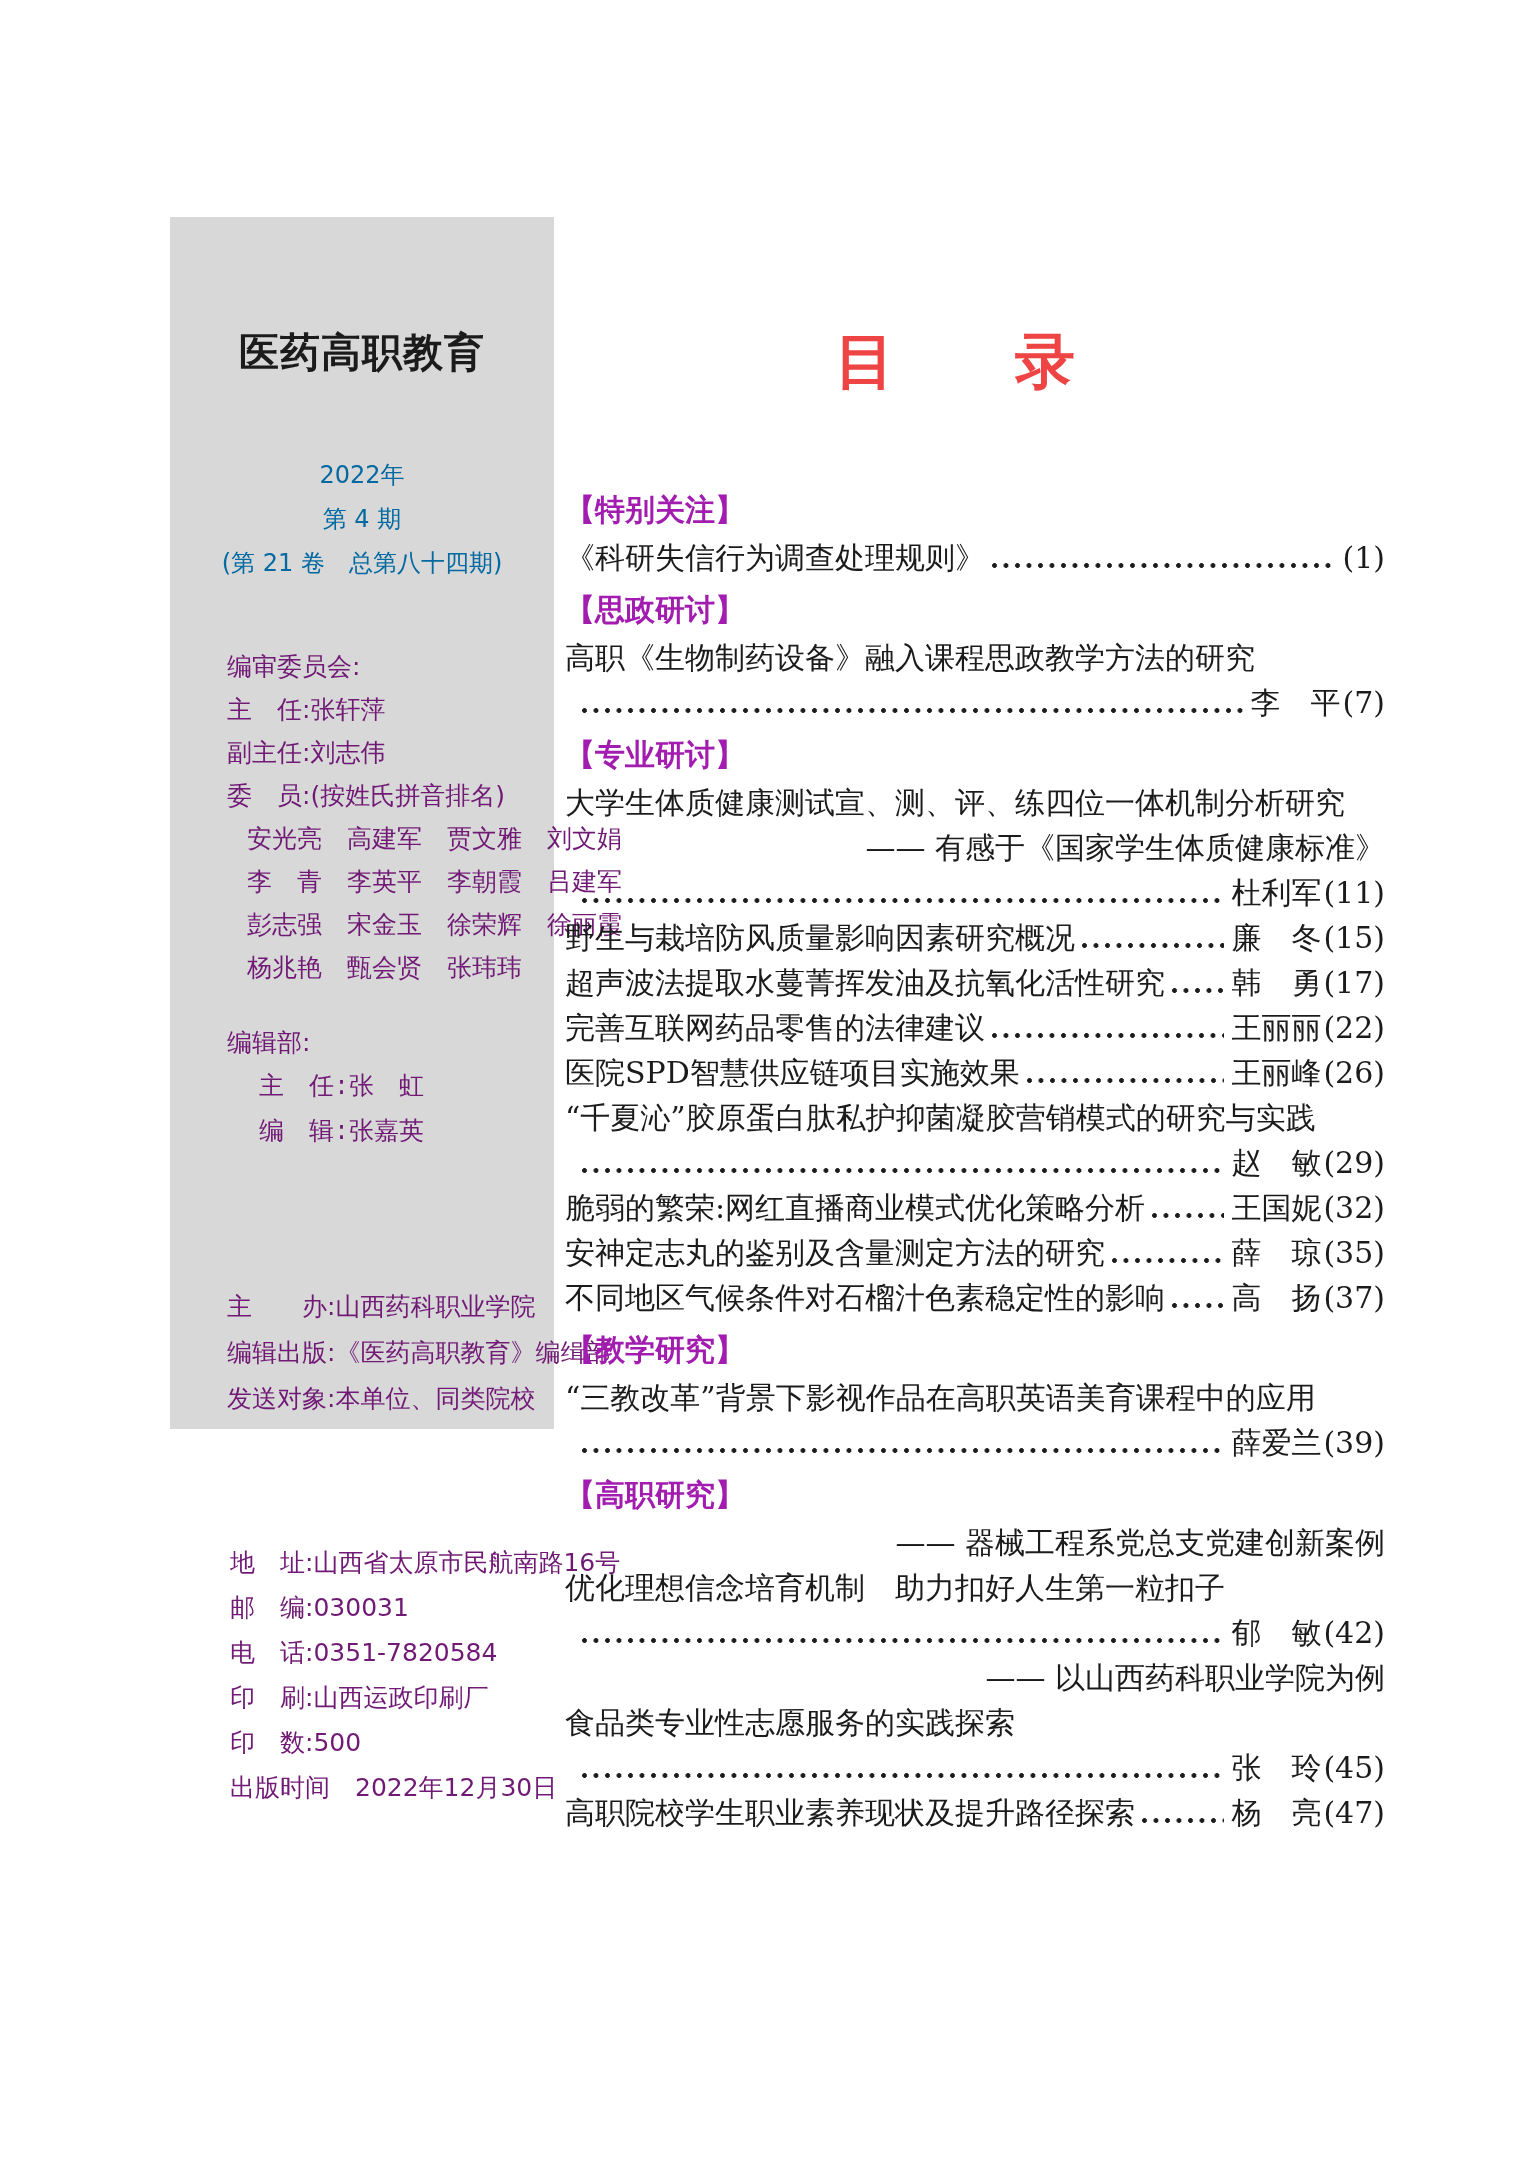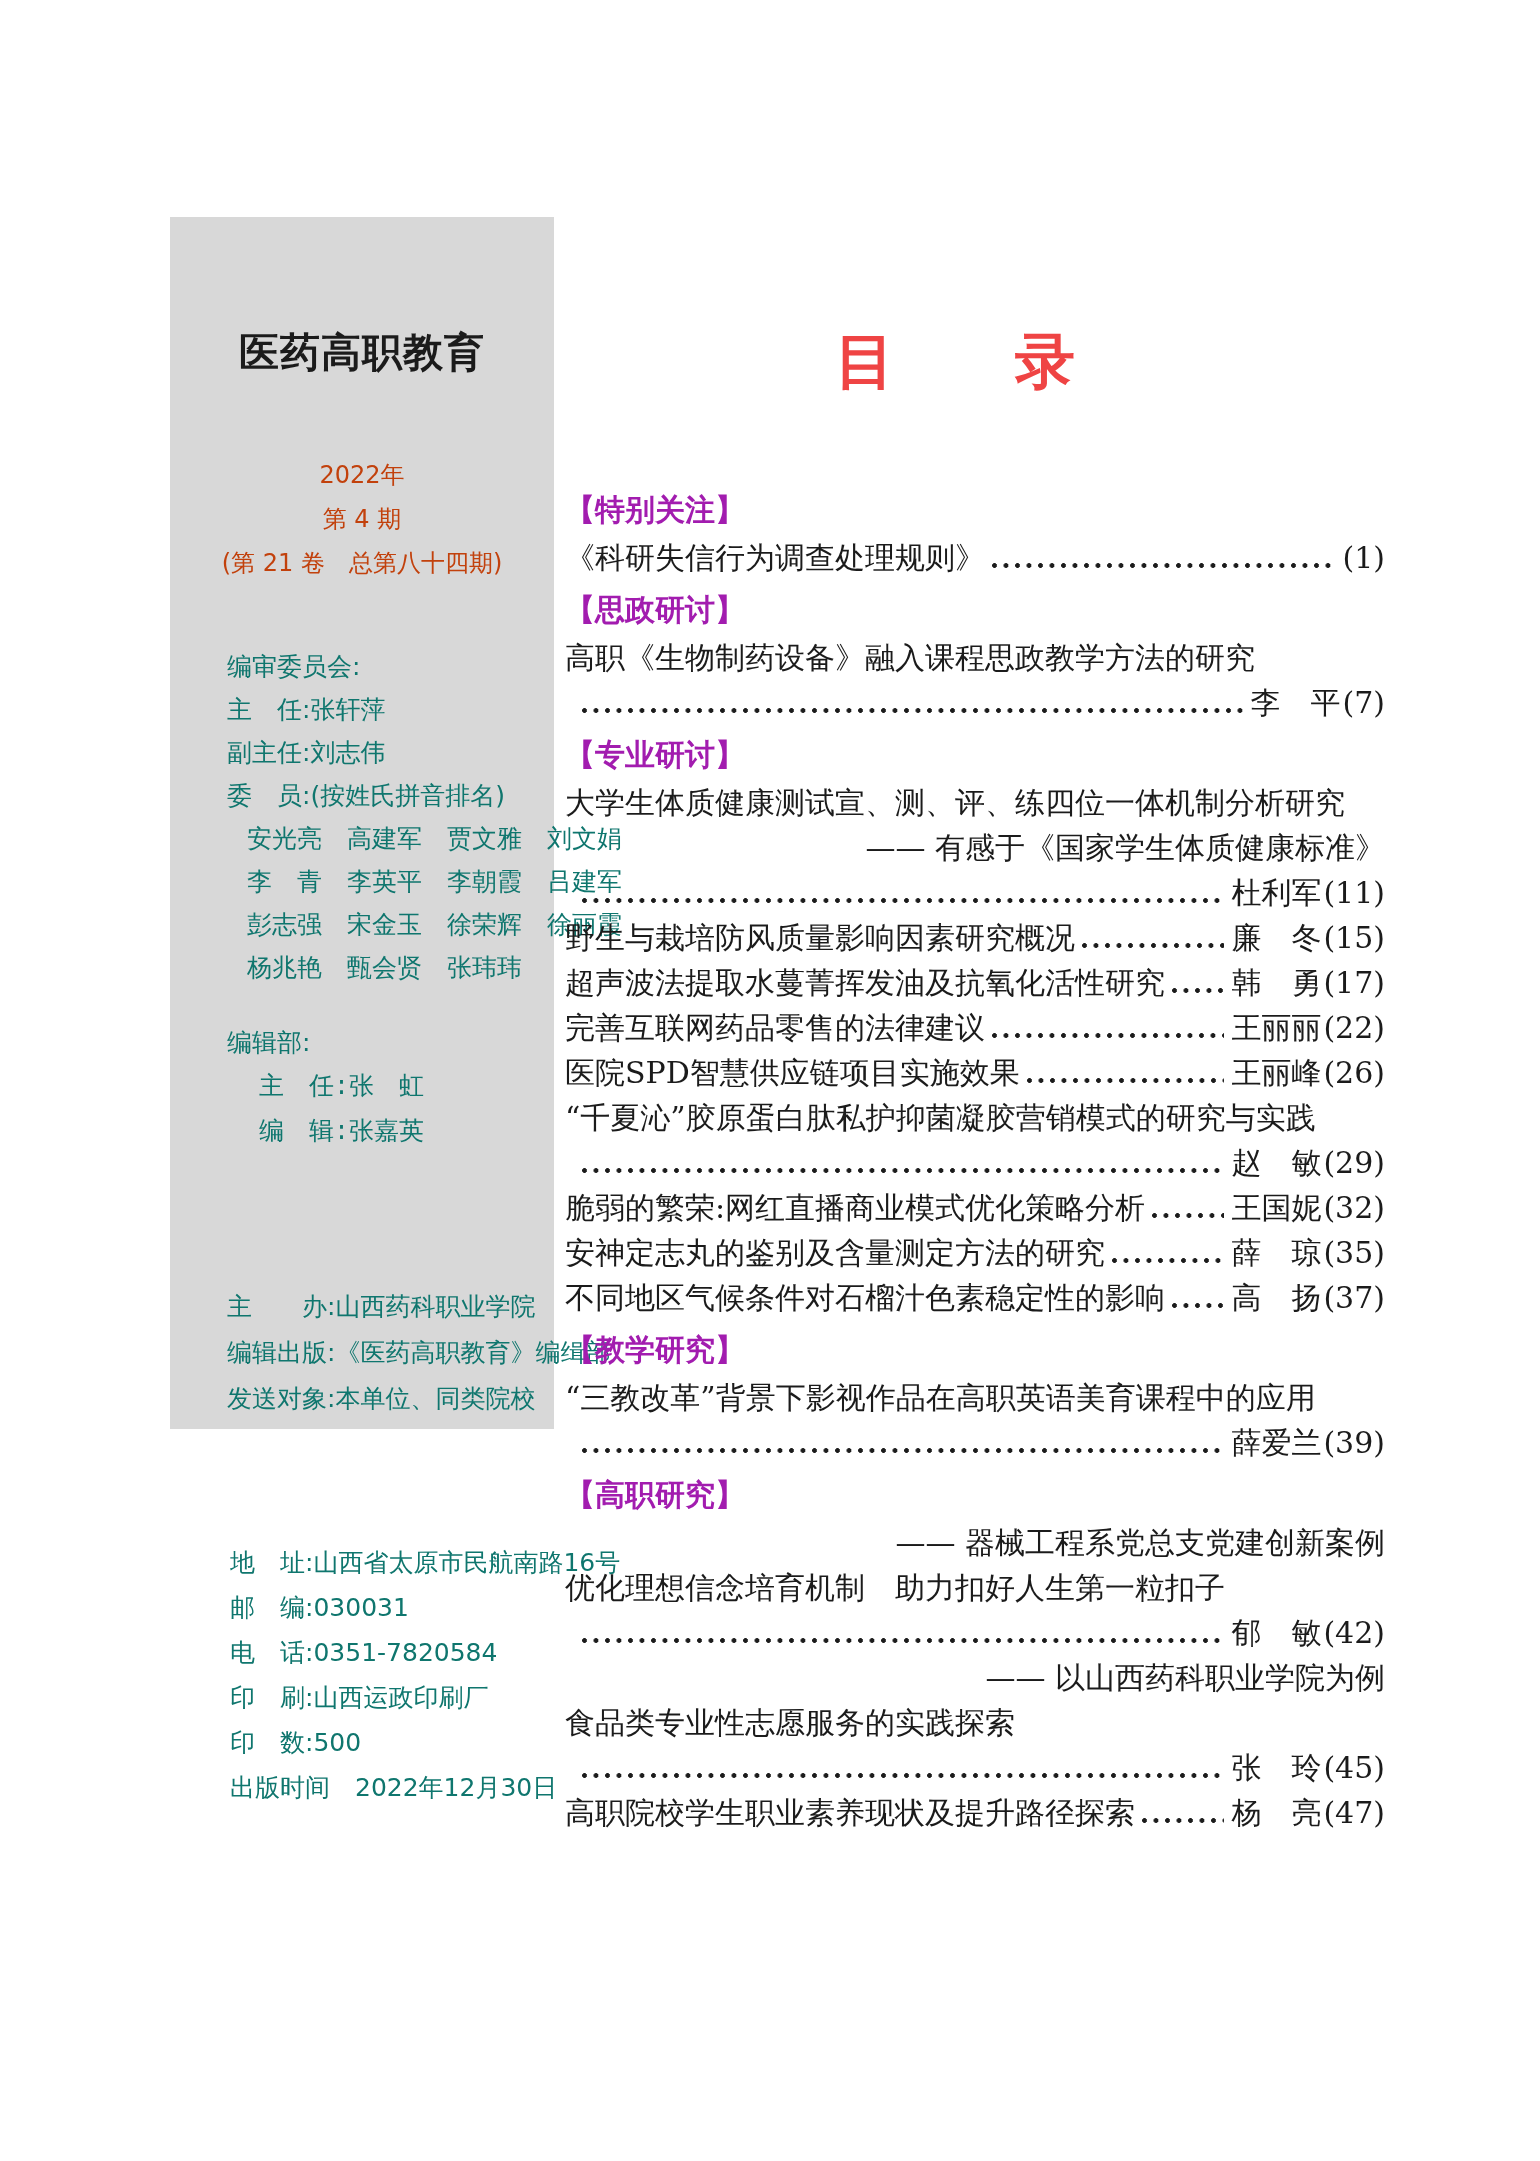--- a/index.html
+++ b/index.html
@@ -14,27 +14,27 @@
     position:absolute;left:170px;top:217px;width:384px;height:1212px;
     background:#d8d8d8;
   }
   .sb-title{
     position:absolute;top:108px;left:0;width:100%;text-align:center;
     font-size:40px;font-weight:bold;letter-spacing:1px;
     font-family:"DejaVu Serif","Liberation Serif",serif;color:#1b1b1b;
   }
   .sb-issue{
     position:absolute;top:236px;left:0;width:100%;text-align:center;
-    font-size:24px;line-height:44px;color:#c2410c;
+    font-size:24px;line-height:44px;color:#0369a1;
     font-family:"DejaVu Sans","Liberation Sans",sans-serif;
   }
   .sb-block{
     position:absolute;left:57px;right:18px;
     font-family:"DejaVu Sans","Liberation Sans",sans-serif;
-    font-size:25px;color:#0f766e;font-weight:500;
+    font-size:25px;color:#701a75;font-weight:500;
   }
   .sb-committee{top:428px;line-height:43px;}
   .sb-committee .indent{margin-left:20px;}
   .sb-editorial{top:803px;line-height:45px;}
   .sb-editorial .indent{margin-left:32px;font-family:Liberation Mono, monospace;}
   .sb-publisher{top:1067px;line-height:46px;}
   .sb-contact{top:1323px;left:60px;line-height:45px;}
   .sb-line{white-space:pre;}
   
   .toc-title{

